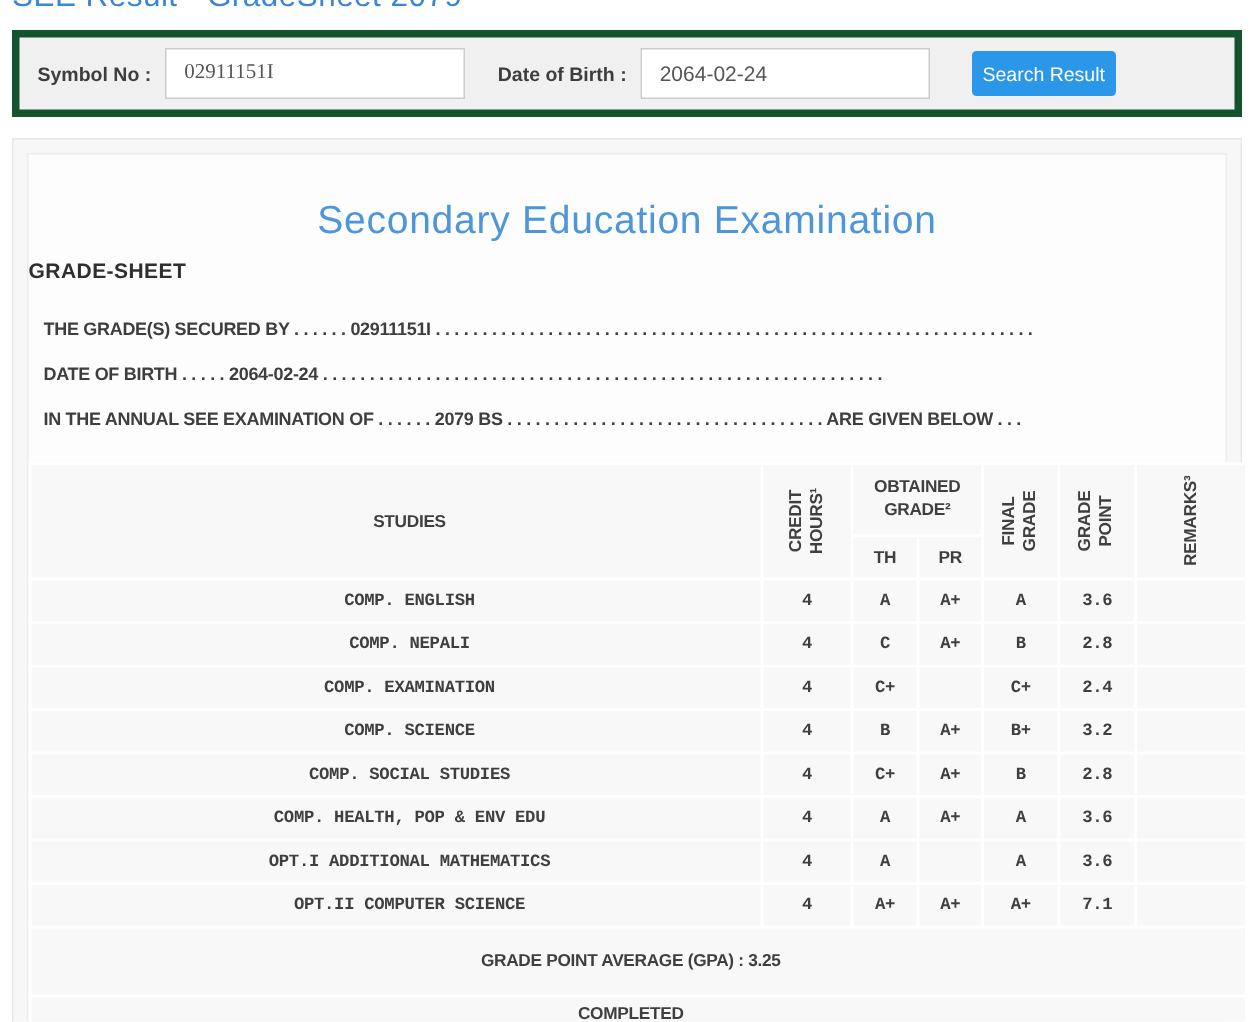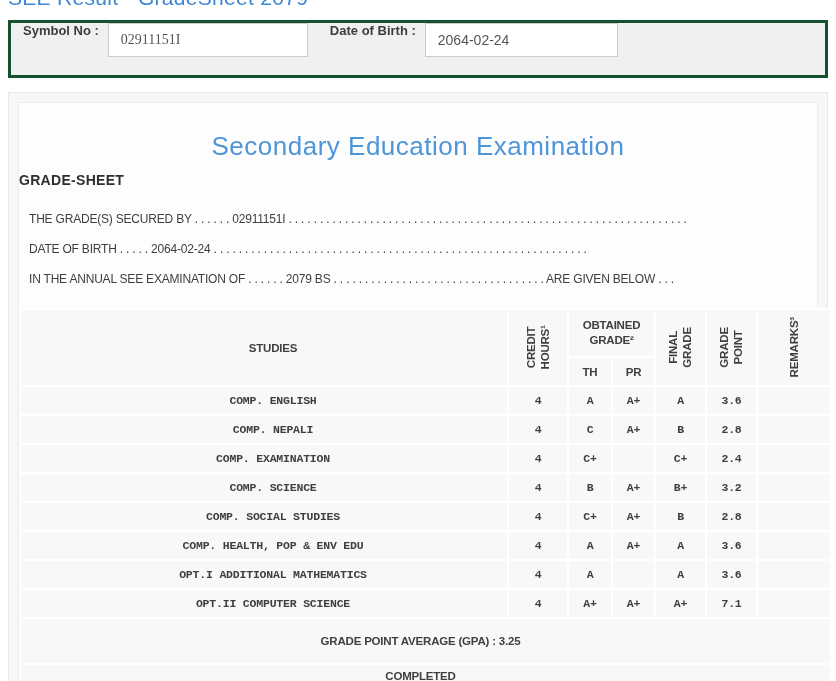--- a/index.html
+++ b/index.html
@@ -6,21 +6,21 @@
   html, body { width: 836px; height: 681px; overflow: hidden; background: #fff;
     font-family: "Liberation Sans", sans-serif; }
 
   
   .title-clip { height: 12px; overflow: hidden; margin: 0 8px; }
   .title-clip h1 { margin-top: -14px; font-size: 21px; font-weight: 500;
     color: #3c86d6; letter-spacing: 0.3px; white-space: nowrap; }
 
   
   .search-band { margin: 8px 8px 0 8px; height: 58px; background: #f0f0f0;
-    border: 3px solid #14532d; display: flex; align-items: flex-start; padding-left: 12px; }
+    border: 5px solid #14532d; display: flex; align-items: center; padding-left: 12px; }
   .search-band label { font-size: 13px; font-weight: bold; color: #3d3d3d; white-space: nowrap; }
   .search-band input { height: 34px; background: #fff; border: 1px solid #ccc;
     font-size: 14px; color: #555; padding: 0 12px; outline: none;
     font-family: "Liberation Sans", sans-serif; }
   #symbol-input { width: 200px; margin-left: 9px; font-family: Liberation Serif, serif; }
   #dob-label { margin-left: 22px; }
   #dob-input { width: 193px; margin-left: 9px; }
   .search-btn { margin-left: 28px; width: 96px; height: 30px; background: #2b97e9;
     color: #fff; border: none; border-radius: 3px; font-size: 13px; cursor: pointer;
     font-family: "Liberation Sans", sans-serif; }
@@ -29,21 +29,21 @@
   .panel { margin: 14px 8px 0 8px; height: 600px; background: #f7f7f7;
     border: 1px solid #e7e7e7; padding: 9px; }
   .card { background: #fdfdfd; border: 1px solid #ededed; padding-bottom: 0; }
 
   .sheet-title { text-align: center; padding-top: 28px; font-size: 26px;
     font-weight: 400; color: #4e95d9; letter-spacing: 0.5px; }
   .sheet-subtitle { margin-top: 10px; font-size: 14px;
     font-weight: bold; color: #2f2f2f; letter-spacing: 0.3px; }
 
   .doc-lines { margin: 16px 10px 0 10px; }
-  .doc-line { height: 30px; line-height: 30px; font-size: 12px; font-weight: normal;
+  .doc-line { height: 30px; line-height: 30px; font-size: 12px; font-weight: bold;
     color: #3e3e3e; letter-spacing: -0.2px; white-space: nowrap; overflow: hidden; }
 
   
   table.grades { width: 100%; border-collapse: separate; border-spacing: 2px;
     background: #fff; table-layout: fixed; margin-top: 14px; }
   table.grades td { background: #f8f8f8; color: #3f3f3f; font-size: 11.5px;
     font-weight: bold; letter-spacing: -0.2px; text-align: center; vertical-align: middle; }
   td.subject-cell { text-align: left; padding-left: 18px; }
   tr.body-row td { height: 27px; font-family: Liberation Mono, monospace; }
   td.obt-head { height: 46px; white-space: pre-line; line-height: 1.3; }
@@ -59,20 +59,21 @@
 
 <div class="title-clip">
   <h1>SEE Result - GradeSheet 2079</h1>
 </div>
 
 <div class="search-band">
   <label>Symbol No :</label>
   <input id="symbol-input" type="text" value="02911151I" style="">
   <label id="dob-label">Date of Birth :</label>
   <input id="dob-input" type="text" value="2064-02-24" style="">
+  <button class="search-btn">Search Result</button>
 </div>
 
 <div class="panel">
   <div class="card">
     <div class="sheet-title">Secondary Education Examination</div>
     <div class="sheet-subtitle">GRADE-SHEET</div>
 
     <div class="doc-lines">
       <div class="doc-line">THE GRADE(S) SECURED BY . . . . . . 02911151I . . . . . . . . . . . . . . . . . . . . . . . . . . . . . . . . . . . . . . . . . . . . . . . . . . . . . . . . . . . . . . . .</div>
       <div class="doc-line">DATE OF BIRTH . . . . . 2064-02-24 . . . . . . . . . . . . . . . . . . . . . . . . . . . . . . . . . . . . . . . . . . . . . . . . . . . . . . . . . . . .</div>

